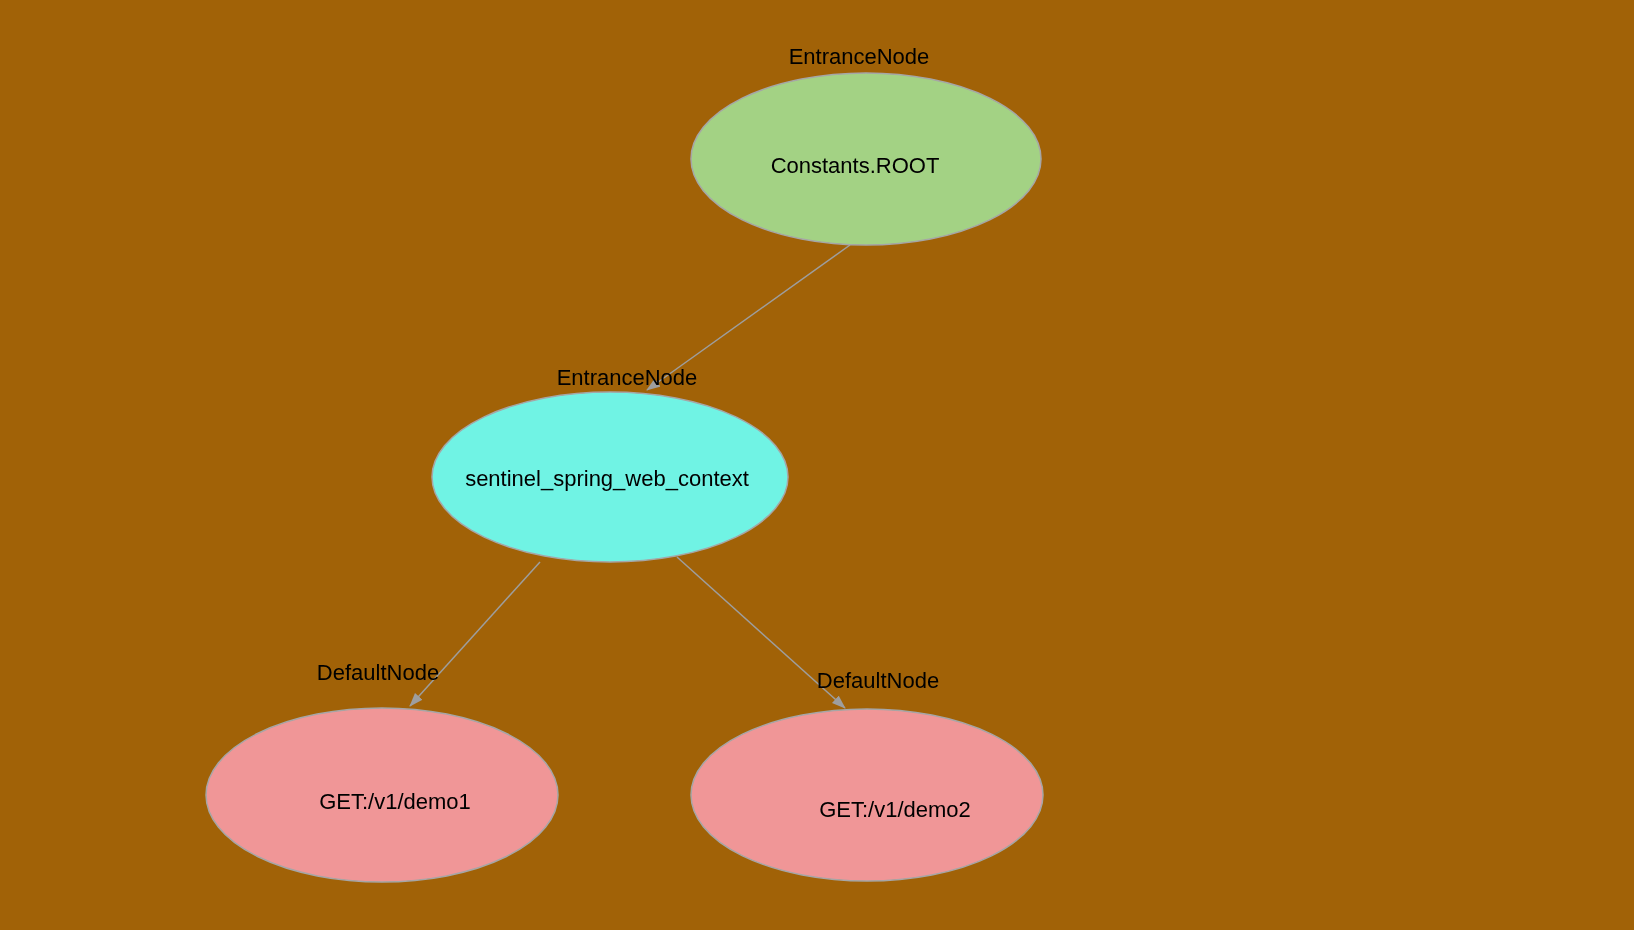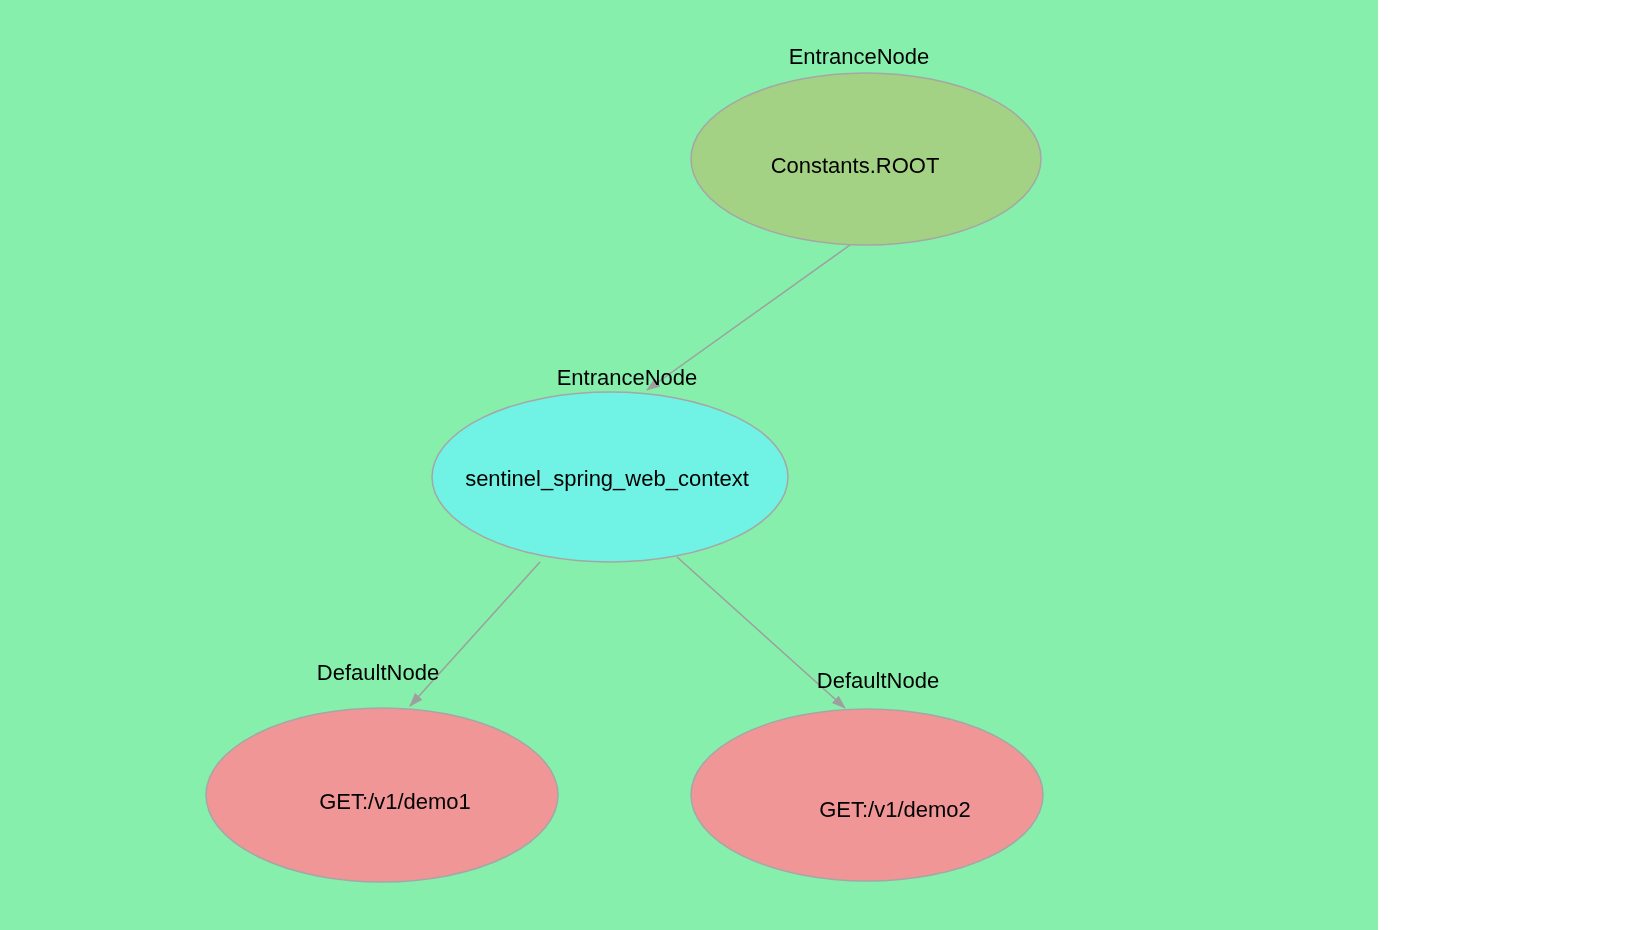--- a/index.html
+++ b/index.html
@@ -3,23 +3,23 @@
 <meta charset="utf-8">
 <style>
   html, body {
     margin: 0;
     padding: 0;
     background: #ffffff;
     font-family: "Liberation Sans", sans-serif;
   }
   .canvas {
     position: relative;
-    width: 1378px;
+    width: 1634px;
     height: 930px;
-    background: #86efac;
+    background: #a16207;
     overflow: hidden;
   }
   svg.graph {
     display: block;
     width: 1634px;
     height: 930px;
   }
   .edge {
     stroke-width: 1.5;
     fill: none;

